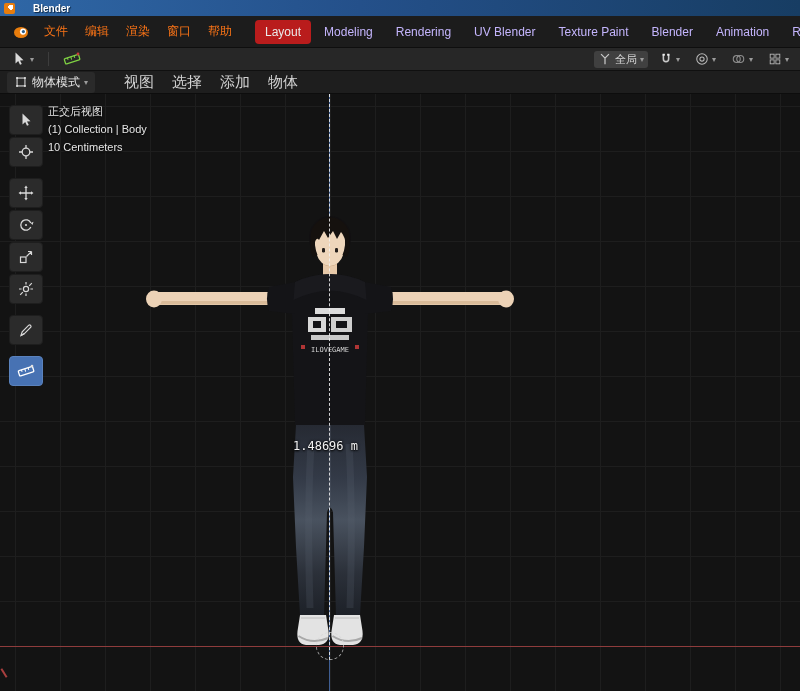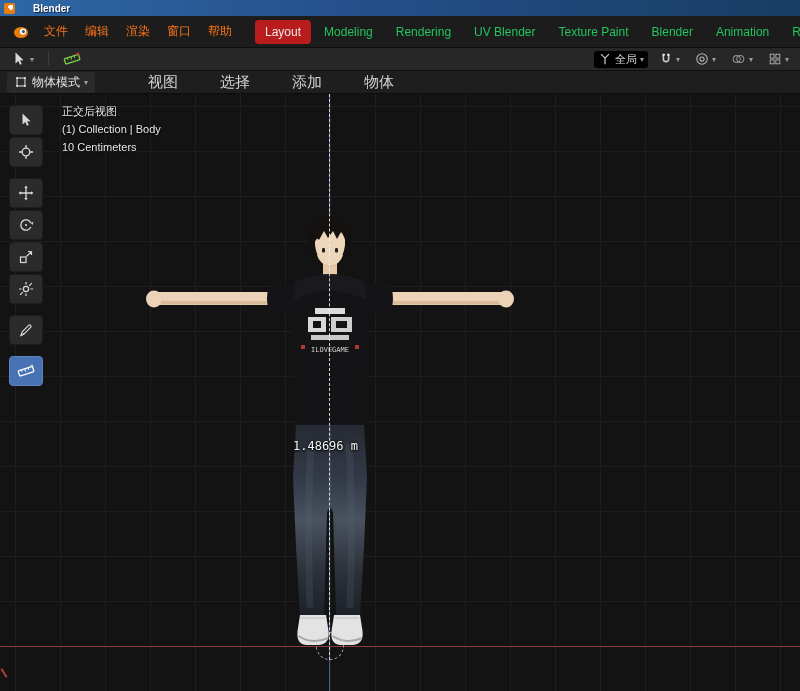--- a/index.html
+++ b/index.html
@@ -12,36 +12,36 @@
   .tb-logo{width:11px;height:11px;border-radius:2px;
     background:radial-gradient(circle at 62% 38%,#ffffff 0 2.5px,#e87d0d 2.5px);flex:0 0 auto;}
   .tb-title{color:#fff;font-size:10px;font-weight:bold;text-shadow:1px 1px 1px #0a2440;}
 
   
   .menubar{height:32px;background:#1c1c1c;display:flex;align-items:center;padding:0 7px;gap:1px;
     border-bottom:1px solid #0e0e0e;white-space:nowrap;overflow:hidden;}
   .app-btn{display:flex;align-items:center;padding:2px 5px;border-radius:3px;}
   .menu{font-size:12px;color:#f97316;padding:4px 8px;border-radius:3px;}
   .tabs{display:flex;align-items:center;margin-left:14px;gap:3px;}
-  .tab{font-size:12px;color:#22c55e;padding:5px 10px;border-radius:4px;}
+  .tab{font-size:12px;color:#c4b5fd;padding:5px 10px;border-radius:4px;}
   .tab.active{background:#b91c1c;color:#eaeaea;}
 
   
   .tool-header{height:23px;background:#272727;display:flex;align-items:center;
     justify-content:space-between;padding:0 7px;border-bottom:1px solid #101010;}
   .th-group{display:flex;align-items:center;gap:7px;}
   .widget{display:flex;align-items:center;gap:3px;padding:1px 4px;border-radius:3px;}
-  .widget.boxed{background:#000000;}
+  .widget.boxed{background:#404040;}
   .widget .wlabel{font-size:11px;color:#d8d8d8;}
   .caret{font-size:8px;color:#9b9b9b;line-height:1;transform:translateY(1px);}
   .sep{width:1px;height:14px;background:#3d3d3d;margin:0 3px;}
 
   
   .vp-header{height:23px;background:#1e1e1e;display:flex;align-items:center;padding:0 7px;
-    border-bottom:1px solid #0d0d0d;gap:24px;}
+    border-bottom:1px solid #0d0d0d;}
   .mode-widget{display:flex;align-items:center;gap:4px;padding:2px 7px;border-radius:3px;
     background:#2a2a2a;margin-right:20px;}
   .mode-widget .wlabel{font-size:12px;color:#e2e2e2;}
   .vp-menu{font-size:15px;color:#d2d2d2;padding:3px 9px;border-radius:3px;}
 
   
   .viewport{position:relative;width:800px;height:597px;background-color:#131313;
     background-image:linear-gradient(#1e1e1e 1px,transparent 1px),
                      linear-gradient(90deg,#1e1e1e 1px,transparent 1px);
     background-size:45px 45px;background-position:15px 12px;overflow:hidden;}
@@ -52,21 +52,21 @@
 
   .character{position:absolute;left:145px;top:118px;}
 
   .measure-line{position:absolute;left:329px;top:0;height:566px;width:0;
     border-left:1px dashed rgba(242,242,242,0.85);}
   .measure-circle{position:absolute;left:316px;top:538px;width:28px;height:28px;
     border:1px dashed rgba(215,215,215,0.7);border-radius:50%;}
   .measure-label{position:absolute;left:293px;top:327px;font-family:"DejaVu Sans Mono",monospace;
     font-size:12px;color:#f2f2f2;text-shadow:0 1px 2px #000,0 0 3px #000;margin-top:18px;}
 
-  .vp-info{position:absolute;left:62px;top:8px;font-size:11px;color:#e6e6e6;line-height:18px;
+  .vp-info{position:absolute;left:48px;top:8px;font-size:11px;color:#e6e6e6;line-height:18px;
     text-shadow:0 1px 2px rgba(0,0,0,0.95);}
 
   .toolbar{position:absolute;left:9px;top:11px;display:flex;flex-direction:column;gap:2px;}
   .tbtn{width:34px;height:30px;background:#2b2b2b;border:1px solid #1e1e1e;border-radius:4px;
     display:flex;align-items:center;justify-content:center;}
   .tbtn.active{background:#4772b3;border-color:#5a82bd;}
   .tb-gap{height:7px;}
 
   svg{display:block;}
 </style>

